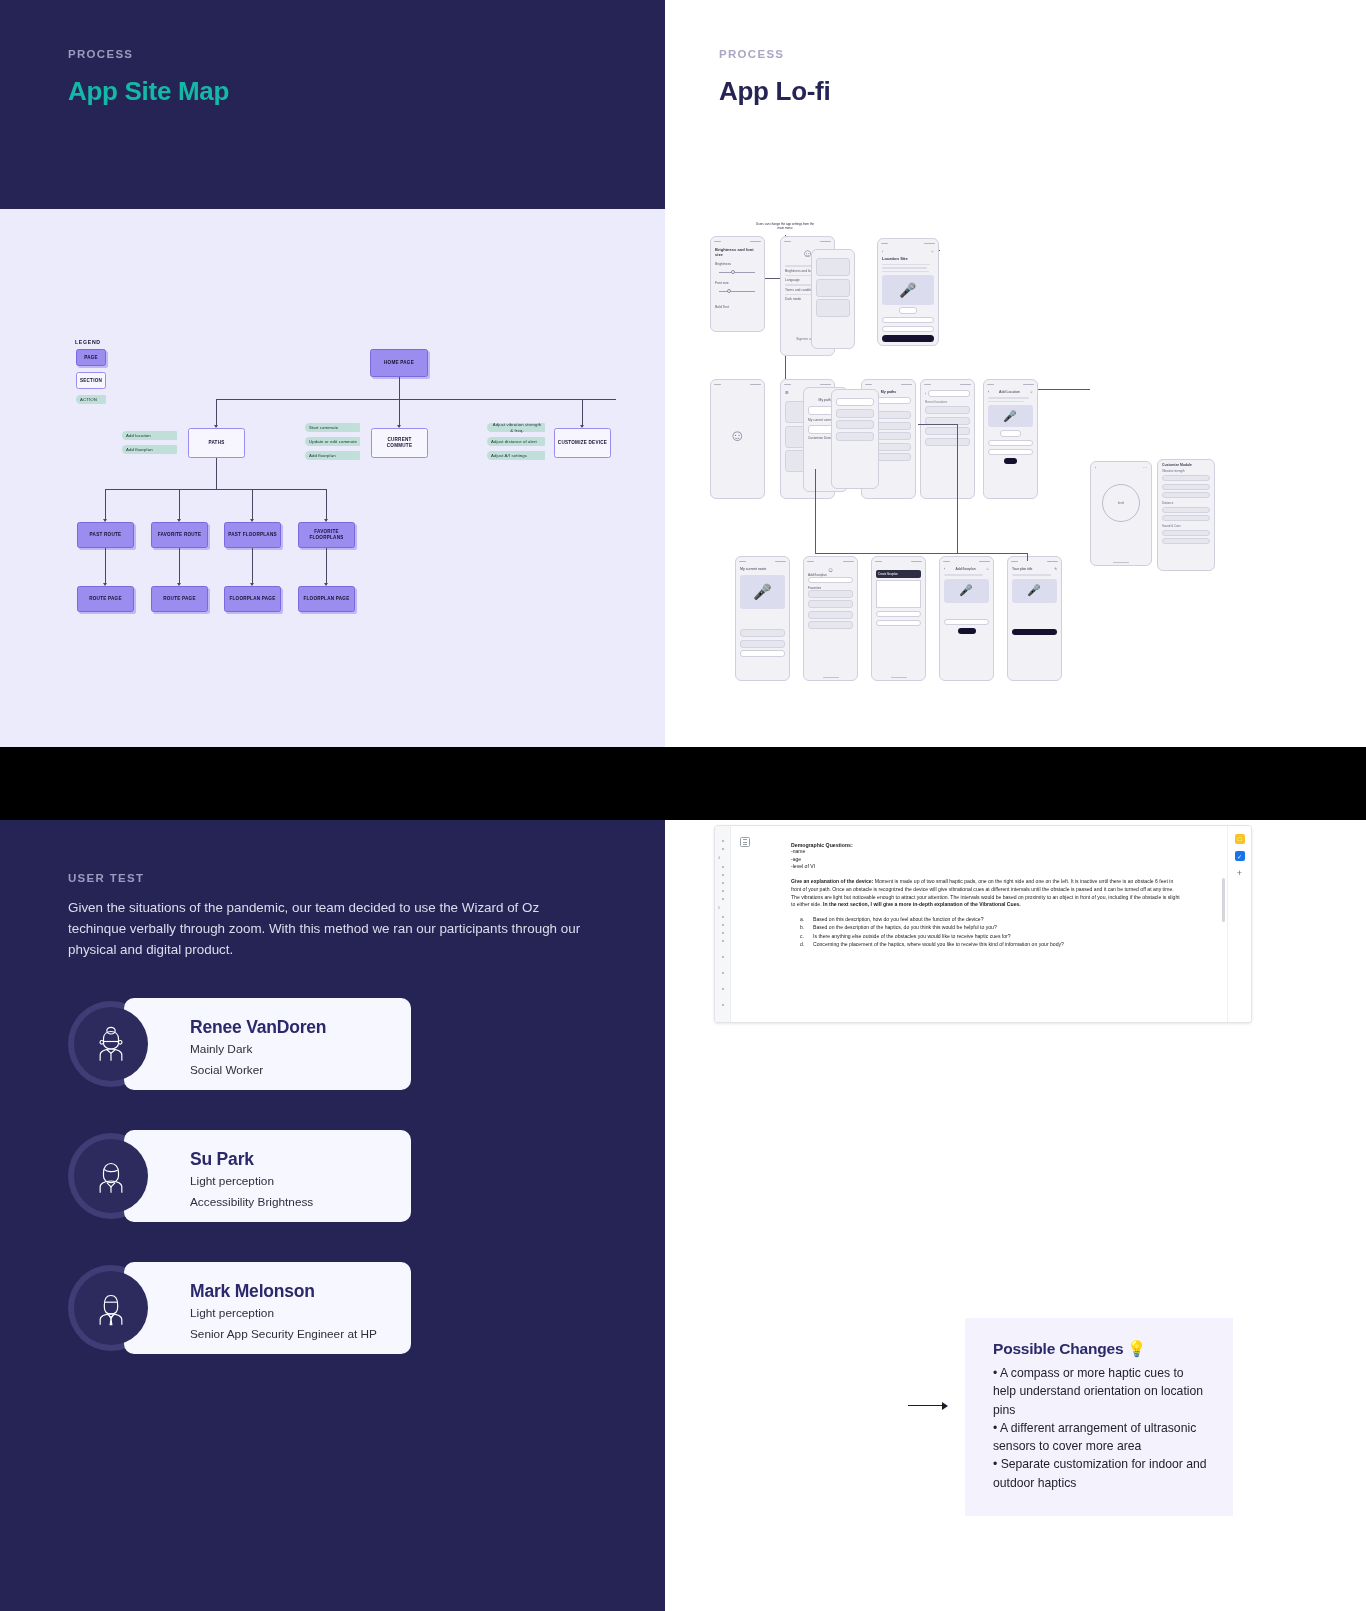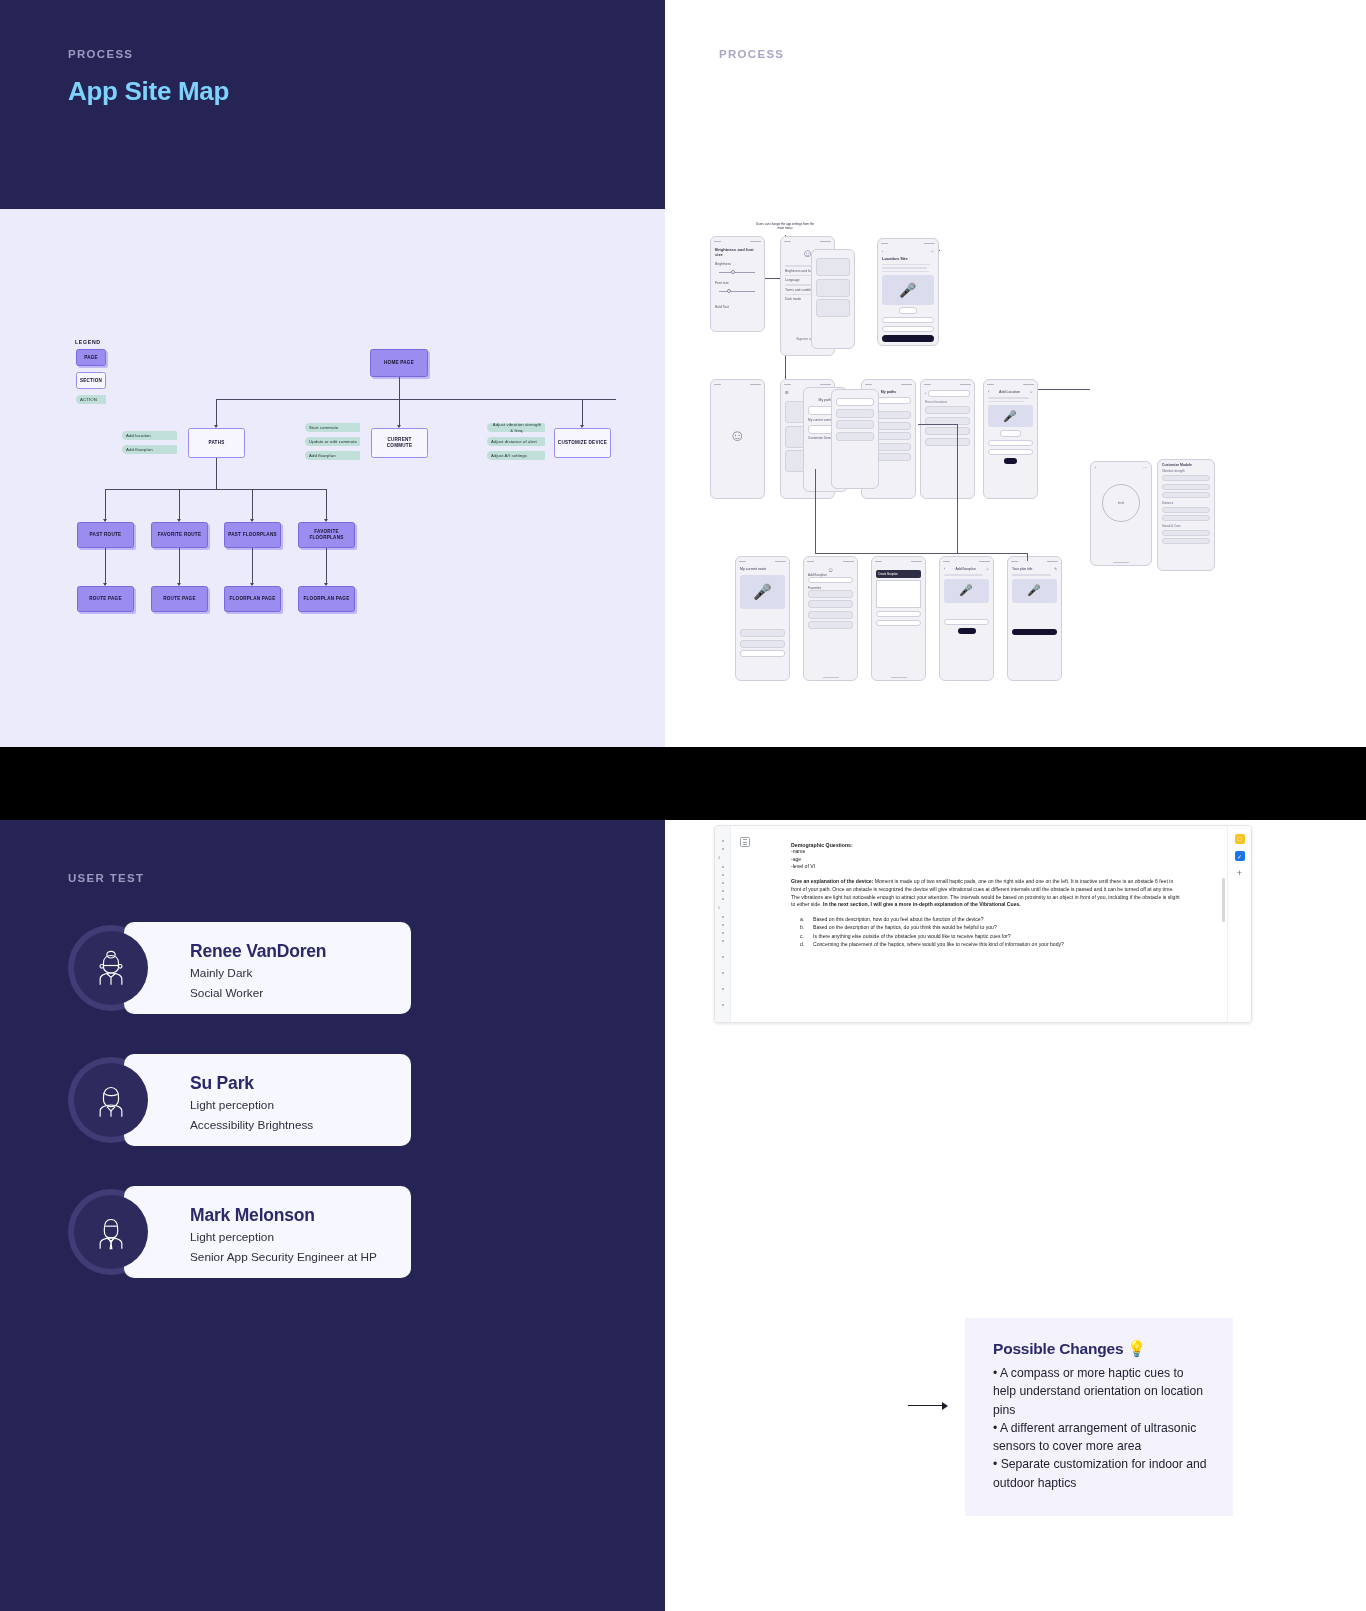--- a/index.html
+++ b/index.html
@@ -35,21 +35,21 @@
     text-transform: uppercase;
   }
   .eyebrow.on-dark { color: #9c9ac0; }
   .eyebrow.on-light { color: #a9a7c4; }
   .bigtitle {
     font-size: 26px;
     font-weight: 700;
     letter-spacing: -0.3px;
     margin-top: 16px;
   }
-  .bigtitle.on-dark { color: #7dd3fc; }
+  .bigtitle.on-dark { color: #14b8a6; }
   .bigtitle.on-light { color: #262454; }
   .blurb {
     font-size: 13.4px;
     line-height: 1.55;
     margin-top: 14px;
     max-width: 530px;
   }
   .blurb.on-dark { color: #dedded; }
   .blurb.on-light { color: #2b2b3f; }
 
@@ -344,20 +344,21 @@
       <div class="nd purple" style="left:77px; top:377px; width:57px; height:26px;">ROUTE PAGE</div>
       <div class="nd purple" style="left:151px; top:377px; width:57px; height:26px;">ROUTE PAGE</div>
       <div class="nd purple" style="left:224px; top:377px; width:57px; height:26px;">FLOORPLAN PAGE</div>
       <div class="nd purple" style="left:298px; top:377px; width:57px; height:26px;">FLOORPLAN PAGE</div>
     </div>
   </div>
 
   <div class="col-right-1">
     <div class="hdr-light">
       <div class="eyebrow on-light">PROCESS</div>
+      <div class="bigtitle on-light">App Lo-fi</div>
     </div>
 
     <div class="lofi-stage">
 
       <div class="wf-note" style="left:90px; top:14px; width:60px;">Users can change the app settings
 from the main menu</div>
       <div class="wf-conn" style="left:120px; top:26px; width:0.7px; height:12px;"></div>
 
       <div class="phone" style="left:45px; top:27px; width:55px; height:96px;">
         <div class="statusbar">
@@ -657,20 +658,21 @@
     </div>
   </div>
 </div>
 
 <div class="blackband"></div>
 
 <div class="row2">
 
   <div class="col-left-2">
     <div class="eyebrow on-dark">USER TEST</div>
+    <div class="blurb on-dark">Given the situations of the pandemic, our team decided to use the Wizard of Oz techinque verbally through zoom. With this method we ran our participants through our physical and digital product.</div>
 
     <div class="cards">
 
       <div class="pcard">
         <div class="ring"></div>
         <div class="avatar-circle">
           <svg width="40" height="40" viewBox="0 0 48 48" fill="none" stroke="#ffffff" stroke-width="1.4">
             <ellipse cx="24" cy="8" rx="5" ry="4"></ellipse>
             <path d="M15 18c0-6 4-9 9-9s9 3 9 9v5c0 4-4 7-9 7s-9-3-9-7z"></path>
             <path d="M15 21h18"></path>

